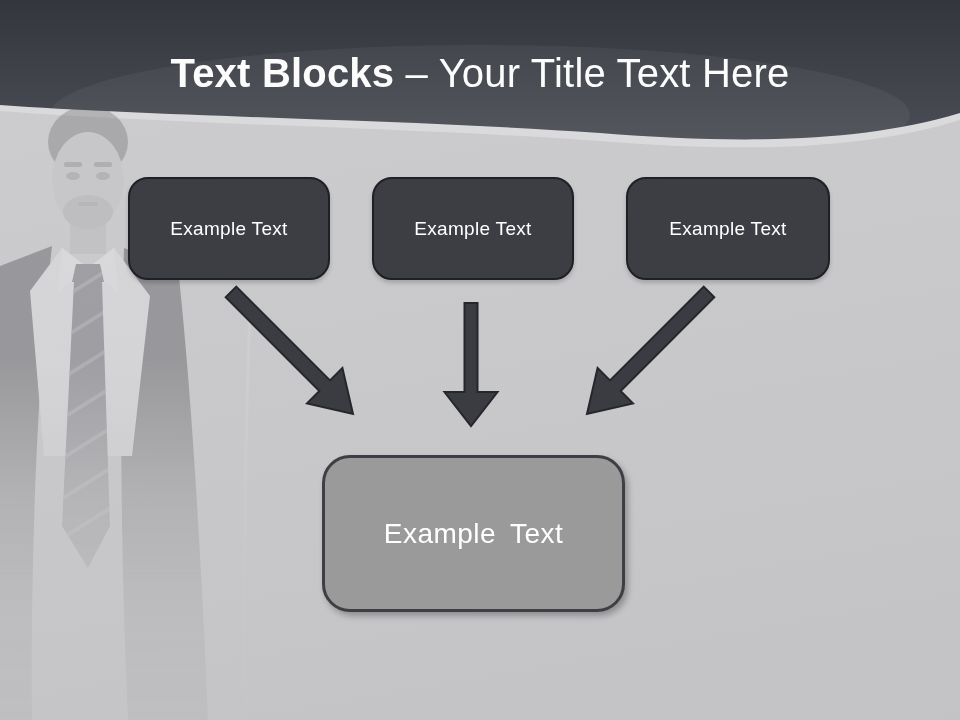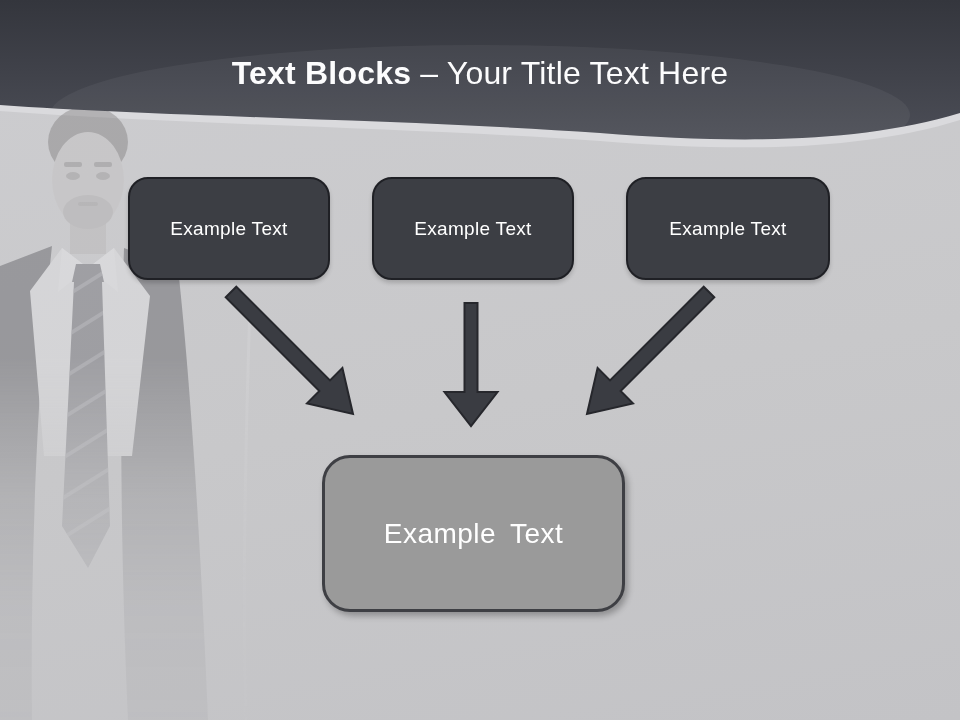--- a/index.html
+++ b/index.html
@@ -12,21 +12,21 @@
   
   .photo{
     position:absolute;left:0;top:96px;width:280px;height:624px;
     opacity:.34;
     -webkit-mask-image:linear-gradient(180deg,#000 0%,#000 42%,rgba(0,0,0,.45) 64%,rgba(0,0,0,.2) 82%,rgba(0,0,0,.12) 100%);
             mask-image:linear-gradient(180deg,#000 0%,#000 42%,rgba(0,0,0,.45) 64%,rgba(0,0,0,.2) 82%,rgba(0,0,0,.12) 100%);
   }
   
   .title{
     position:absolute;top:56px;left:0;right:0;text-align:center;
-    color:#fcfcfd;font-size:32px;line-height:34px;letter-spacing:.2px;
+    color:#fcfcfd;font-size:40px;line-height:34px;letter-spacing:.2px;
   }
   .title .b{font-weight:700;}
   
   .src-box{
     position:absolute;width:202px;height:103px;box-sizing:border-box;
     background:#3c3e44;border:2.5px solid #1f2025;border-radius:20px;
     display:flex;align-items:center;justify-content:center;
     color:#fff;font-size:19px;letter-spacing:.3px;
     box-shadow:0 3px 4px rgba(0,0,0,.18);
   }

